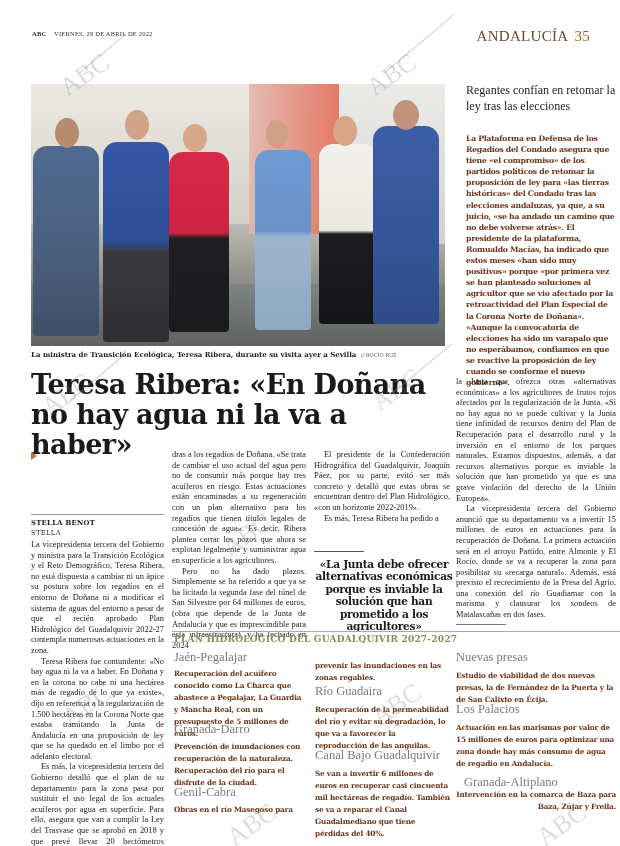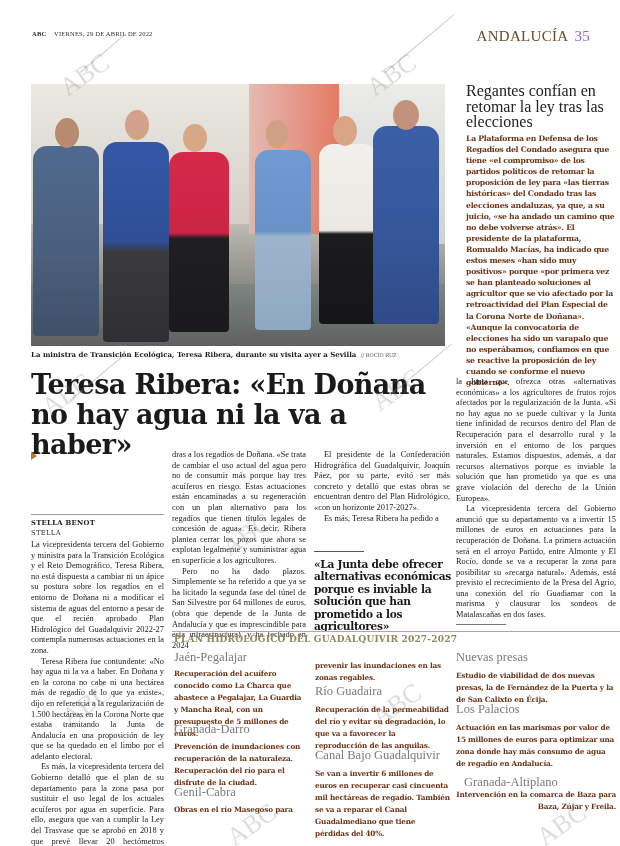--- a/index.html
+++ b/index.html
@@ -2,50 +2,50 @@
 <html><head>
 <meta charset="utf-8">
 <style>
   * { box-sizing: border-box; margin: 0; padding: 0; }
   html, body { width: 620px; height: 846px; background: #fff; overflow: hidden; }
   body { position: relative; font-family: "DejaVu Serif", serif; color: #222; }
 
   .header-left { position: absolute; left: 32px; top: 30px; font-size: 6.5px; letter-spacing: 0.2px; color: #333; font-family: "Liberation Serif", serif; }
   .header-left .brand { font-weight: bold; margin-right: 6px; }
   .header-right { position: absolute; right: 30px; top: 28px; font-family: "Liberation Serif", serif; font-size: 15px; color: #6b4a2a; letter-spacing: 0.3px; }
-  .header-right .page { color: #8b5cf6; margin-left: 6px; }
+  .header-right .page { color: #a16207; margin-left: 6px; }
 
   .photo { position: absolute; left: 31px; top: 84px; width: 414px; height: 262px; overflow: hidden;
     background: linear-gradient(180deg, #d9d6d0 0%, #cfcbc4 45%, #8e8e8a 75%, #6f706e 100%); }
   .photo .wall-pink { position: absolute; left: 218px; top: 0; width: 90px; height: 150px; background: linear-gradient(90deg,#e6b6ae,#e76a52); opacity: 0.85; }
   .photo .wall-light { position: absolute; left: 0; top: 0; width: 220px; height: 140px; background: linear-gradient(180deg,#ece9e3,#d3cfc8); }
   .photo .wall-right { position: absolute; left: 308px; top: 0; width: 106px; height: 160px; background: linear-gradient(180deg,#ebebe8,#cfd3d0); }
   .photo .floor { position: absolute; left: 0; top: 200px; width: 414px; height: 62px; background: linear-gradient(180deg,#7f8582,#5d6260); }
   .person { position: absolute; border-radius: 14px 14px 4px 4px; }
   .head { position: absolute; border-radius: 50%; background: #c99a80; }
   .caption { position: absolute; left: 31px; top: 350px; font-size: 7px; color: #222; font-family: "DejaVu Serif", serif; font-weight: bold; }
   .caption .credit { font-weight: normal; font-size: 5px; color: #555; margin-left: 2px; }
 
-  .side-title { position: absolute; left: 466px; top: 83px; width: 150px; font-family: "Liberation Serif", serif; font-size: 16px; line-height: 15.5px; color: #222; }
+  .side-title { position: absolute; left: 466px; top: 83px; width: 150px; font-family: "Liberation Serif", serif; font-size: 12px; line-height: 15.5px; color: #222; }
   .side-body { position: absolute; left: 466px; top: 133px; width: 150px; font-size: 7.7px; line-height: 11.1px; color: #6b3518; font-weight: bold; font-family: "DejaVu Serif", serif; letter-spacing: -0.25px; }
 
   .main-title { position: absolute; left: 31px; top: 370px; width: 420px; font-family: "DejaVu Serif", serif; font-weight: bold; font-size: 27px; line-height: 30px; color: #1a1a1a; letter-spacing: -0.6px; }
 
   .sub-head { position: absolute; left: 31px; top: 449px; width: 135px; font-family: "Liberation Serif", serif; font-size: 13.5px; line-height: 14.2px; color: #222; padding-left: 9px; }
   .sub-head .tri { position: absolute; left: 0; top: 3px; width: 0; height: 0; border-top: 4px solid transparent; border-bottom: 4px solid transparent; border-left: 6px solid #c4732e; }
   .rule { position: absolute; height: 1px; background: #999; }
   .byline { position: absolute; left: 31px; top: 519px; font-size: 6.8px; font-weight: bold; font-family: "DejaVu Serif", serif; color: #222; letter-spacing: 0.3px; }
   .city { position: absolute; left: 31px; top: 529px; font-size: 6.8px; font-family: "DejaVu Serif", serif; color: #333; letter-spacing: 0.3px; }
 
   .col { position: absolute; font-family: "Liberation Serif", serif; font-size: 8.4px; line-height: 10.6px; color: #222; text-align: justify; }
   .col p { text-indent: 0; }
   .col p.ind { text-indent: 10px; }
 
   .pull-rule { position: absolute; left: 314px; top: 551px; width: 50px; height: 1px; background: #555; }
-  .pull { position: absolute; left: 314px; top: 558px; width: 140px; font-family: "DejaVu Serif", serif; font-weight: bold; font-size: 10.6px; line-height: 12.4px; color: #1a1a1a; letter-spacing: -0.3px; }
+  .pull { position: absolute; left: 314px; top: 558px; width: 140px; font-family: "DejaVu Serif", serif; font-weight: bold; font-size: 10.6px; line-height: 12.4px; color: #1a1a1a; letter-spacing: -0.3px; text-align: center; }
 
   .box-top-rule { position: absolute; left: 172px; top: 631px; width: 448px; height: 1px; background: #aaa; }
   .box-title { position: absolute; left: 174px; top: 634px; font-family: "DejaVu Serif", serif; font-weight: bold; font-size: 9px; color: #8a8a5e; letter-spacing: 0.2px; }
   .bx-head { position: absolute; font-family: "Liberation Serif", serif; font-size: 12.5px; color: #7a7a7a; }
   .bx-body { position: absolute; font-family: "DejaVu Serif", serif; font-weight: bold; font-size: 7.3px; line-height: 12px; color: #6b3518; letter-spacing: -0.2px; }
 
   .wm { position: absolute; font-family: "Liberation Serif", serif; font-size: 26px; color: rgba(120,120,120,0.25); transform: rotate(-35deg); pointer-events: none; }
   .wm-line { position: absolute; height: 1px; background: rgba(120,120,120,0.35); transform-origin: left center; transform: rotate(-40deg); pointer-events: none; }
 </style>
 </head>
@@ -100,21 +100,21 @@
   <p class="ind">Teresa Ribera fue contundente: «No hay agua ni la va a haber. En Doñana y en la corona no cabe ni una hectárea más de regadío de lo que ya existe», dijo en referencia a la regularización de 1.500 hectáreas en la Corona Norte que estaba tramitando la Junta de Andalucía en una proposición de ley que se ha quedado en el limbo por el adelanto electoral.</p>
   <p class="ind">Es más, la vicepresidenta tercera del Gobierno detalló que el plan de su departamento para la zona pasa por sustituir el uso legal de los actuales acuíferos por agua en superficie. Para ello, asegura que van a cumplir la Ley del Trasvase que se aprobó en 2018 y que prevé llevar 20 hectómetros cúbicos de la cuenca del Tinto-Odiel-Pie-</p>
 </div>
 
 <div class="col" style="left:172px;top:450px;width:134px;">
   <p>dras a los regadíos de Doñana. «Se trata de cambiar el uso actual del agua pero no de consumir más porque hay tres acuíferos en riesgo. Estas actuaciones están encaminadas a su regeneración con un plan alternativo para los regadíos que tienen títulos legales de concesión de agua». Es decir, Ribera plantea cerrar los pozos que ahora se explotan legalmente y suministrar agua en superficie a los agricultores.</p>
   <p class="ind">Pero no ha dado plazos. Simplemente se ha referido a que ya se ha licitado la segunda fase del túnel de San Silvestre por 64 millones de euros, (obra que depende de la Junta de Andalucía y que es imprescindible para esta infraestructura), y ha fechado en 2024</p>
 </div>
 
 <div class="col" style="left:314px;top:450px;width:136px;">
-  <p class="ind">El presidente de la Confederación Hidrográfica del Guadalquivir, Joaquín Páez, por su parte, evitó ser más concreto y detalló que estas obras se encuentran dentro del Plan Hidrológico, «con un horizonte 2017-2027».</p>
+  <p class="ind">El presidente de la Confederación Hidrográfica del Guadalquivir, Joaquín Páez, por su parte, evitó ser más concreto y detalló que estas obras se encuentran dentro del Plan Hidrológico, «con un horizonte 2022-2019».</p>
   <p class="ind">Es más, Teresa Ribera ha pedido a</p>
 </div>
 <div class="pull-rule"></div>
 <div class="pull">«La Junta debe ofrecer alternativas económicas porque es inviable la solución que han prometido a los agricultores»</div>
 
 <div class="col" style="left:456px;top:377px;width:160px;">
   <p>la Junta que ofrezca otras «alternativas económicas» a los agricultores de frutos rojos afectados por la regularización de la Junta. «Si no hay agua no se puede cultivar y la Junta tiene infinidad de recursos dentro del Plan de Recuperación para el desarrollo rural y la inversión en el entorno de los parques naturales. Estamos dispuestos, además, a dar recursos alternativos porque es inviable la solución que han prometido ya que es una grave violación del derecho de la Unión Europea».</p>
   <p class="ind">La vicepresidenta tercera del Gobierno anunció que su departamento va a invertir 15 millones de euros en actuaciones para la recuperación de Doñana. La primera actuación será en el arroyo Partido, entre Almonte y El Rocío, donde se va a recuperar la zona para posibilitar su «recarga natural». Además, está previsto el recrecimiento de la Presa del Agrio, una conexión del río Guadiamar con la marisma y clausurar los sondeos de Matalascañas en dos fases.</p>
 </div>
 <div class="rule" style="left:456px;top:624px;width:50px;background:#777;"></div>

